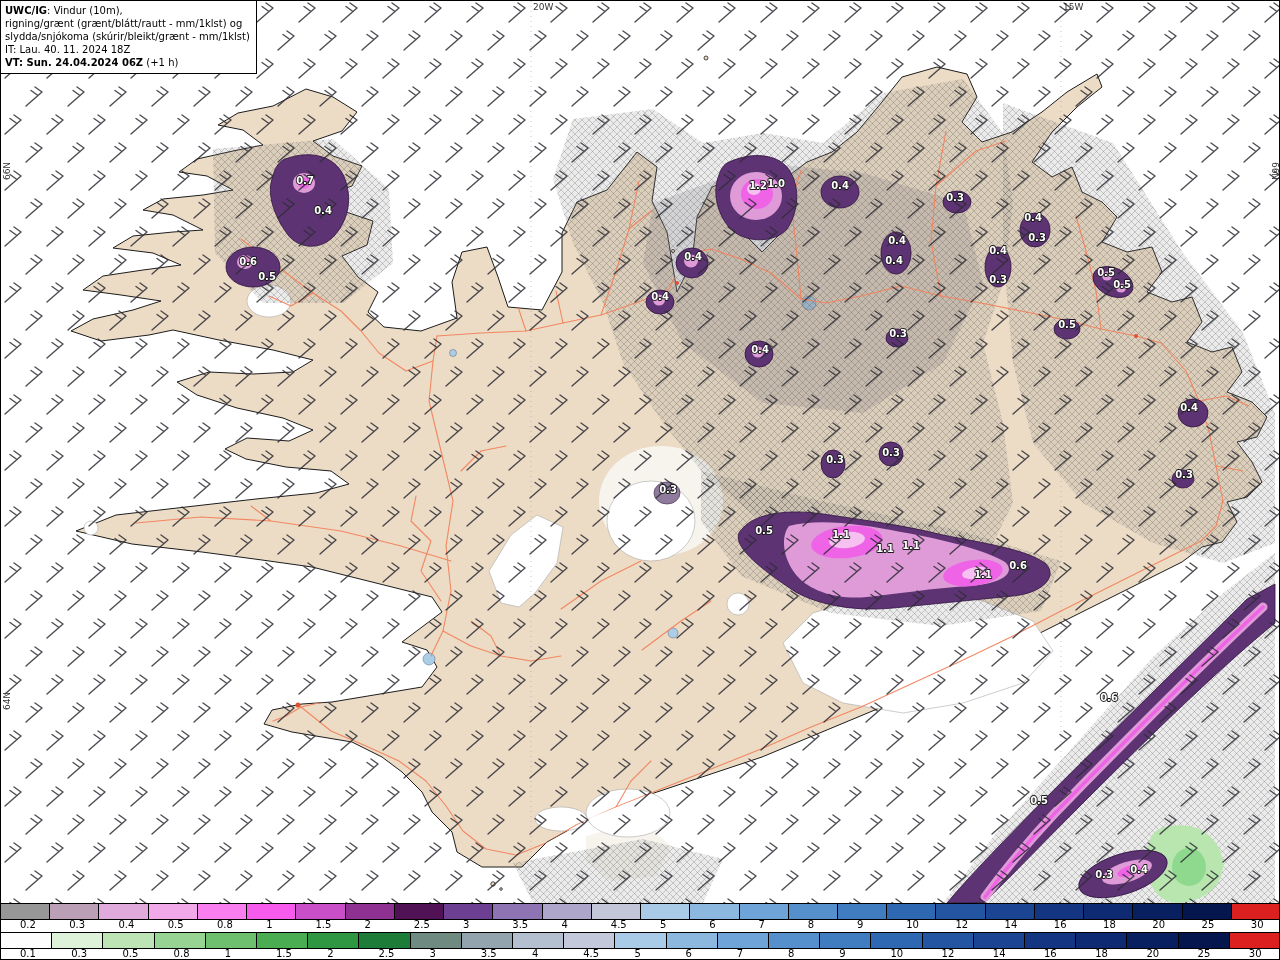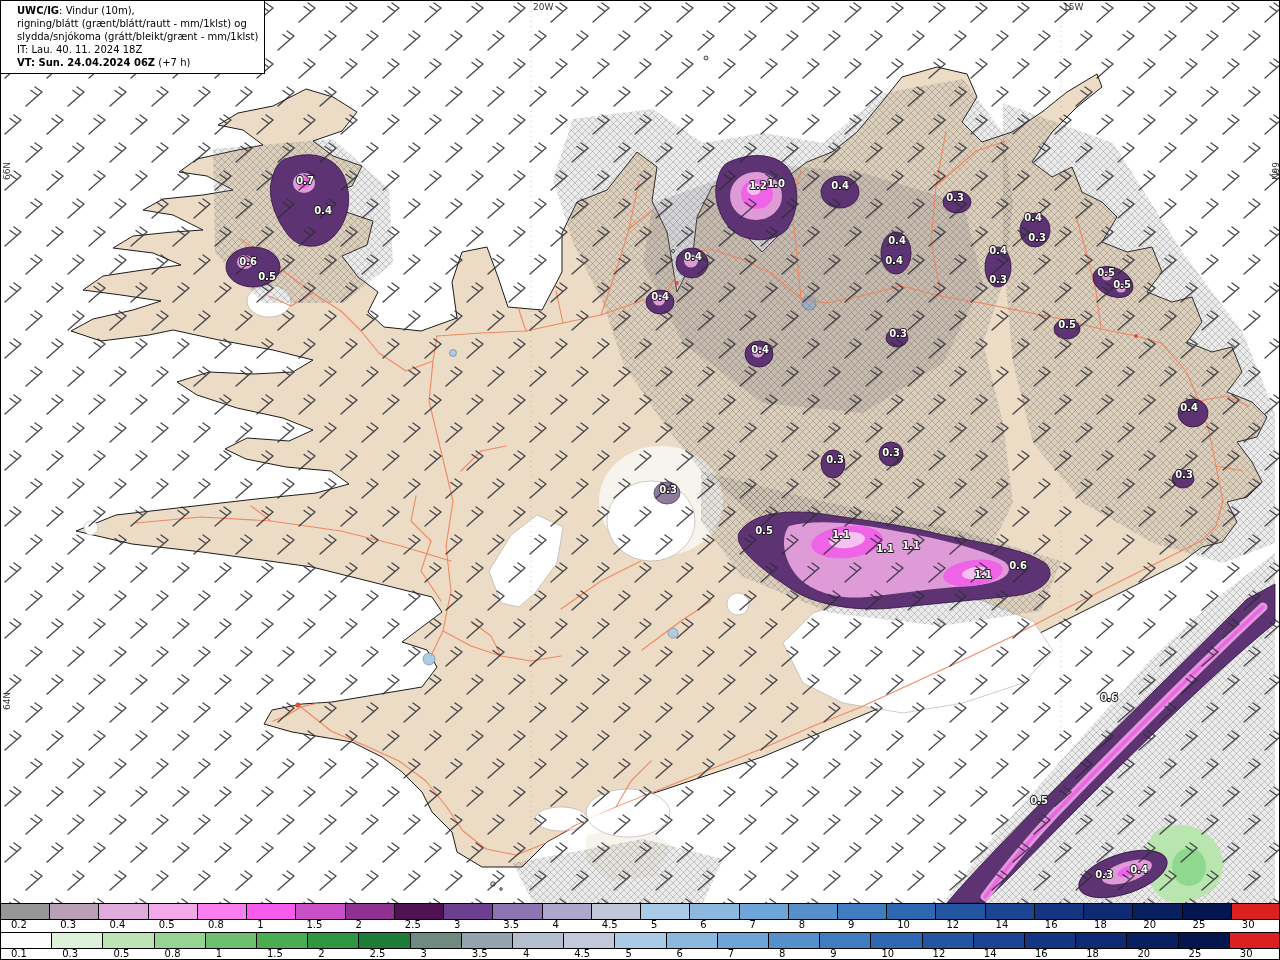--- a/index.html
+++ b/index.html
@@ -1,30 +1,30 @@
 <!DOCTYPE html>
 <html><head>
 <meta charset="utf-8">
 <style>
   html,body{margin:0;padding:0;background:#d8d8d8;}
   #page{position:relative;width:1280px;height:960px;background:#ffffff;overflow:hidden;
         font-family:"DejaVu Sans",sans-serif;border:1px solid #000;box-sizing:border-box;}
   #map-svg{position:absolute;left:0;top:0;}
   
   #legend-box{position:absolute;left:0;top:0;background:#fff;border:1px solid #000;
-     border-left:none;border-top:none;padding:3px 6px 4px 16px;font-size:10px;line-height:1.3;
+     border-left:none;border-top:none;padding:3px 6px 4px 4px;font-size:10px;line-height:1.3;
      color:#000;z-index:6;white-space:nowrap;}
   #legend-box b{font-weight:bold;}
   
   #colorbars{position:absolute;left:0;top:902px;width:1280px;height:58px;background:#fff;z-index:5;}
   .cb-row{position:relative;height:29px;}
   .cb-cells{display:flex;height:17px;border-top:1px solid #000;border-bottom:1px solid #000;box-sizing:border-box;}
   .cb-cell{flex:1;border-right:1px solid #000;box-sizing:border-box;}
   .cb-labels{position:relative;height:12px;font-size:10px;color:#000;}
-  .cb-label{position:absolute;top:-1px;padding-left:2px;white-space:nowrap;margin-left:8px;}
+  .cb-label{position:absolute;top:-1px;padding-left:19px;white-space:nowrap;}
   
   .coast{fill:#ecdcc6;stroke:#1c1c1c;stroke-width:1;stroke-linejoin:round;}
   .glacier{fill:#ffffff;stroke:#9a9a9a;stroke-width:0.5;}
   .snowfield{fill:#f7f4ee;stroke:none;}
   .lake{fill:#aacde8;stroke:#446;stroke-width:0.4;}
   .hatch{fill:url(#hatchpat);stroke:none;}
   .graytint{fill:rgba(125,120,128,0.22);stroke:none;}
   .road{fill:none;stroke:#f2825c;stroke-width:1.1;stroke-linecap:round;stroke-linejoin:round;opacity:0.95;}
   .town{fill:#e05030;stroke:none;}
   .islet{fill:#ecdcc6;stroke:#1c1c1c;stroke-width:0.8;}
@@ -238,24 +238,24 @@
         <text x="1017" y="568" class="plabel">0.6</text>
         <text x="1108" y="700" class="plabel">0.6</text>
         <text x="1038" y="803" class="plabel">0.5</text>
         <text x="1103" y="877" class="plabel">0.3</text>
         <text x="1138" y="872" class="plabel">0.4</text>
       </g>
   </svg>
 
   <div id="legend-box">
     <div><b>UWC/IG</b><span>: Vindur (10m),</span></div>
-    <div>rigning/blátt (grænt/blátt/rautt - mm/1klst) og</div>
-    <div>slydda/snjókoma (grátt/bleikt/grænt - mm/1klst)</div>
+    <div>rigning/grænt (grænt/blátt/rautt - mm/1klst) og</div>
+    <div>slydda/snjókoma (skúrir/bleikt/grænt - mm/1klst)</div>
     <div>IT: Lau. 40. 11. 2024 18Z</div>
-    <div><b>VT: Sun. 24.04.2024 06Z</b><span> (+7 h)</span></div>
+    <div><b>VT: Sun. 24.04.2024 06Z</b><span> (+1 h)</span></div>
   </div>
 
   <div id="colorbars">
       <div class="cb-row">
         <div class="cb-cells">
           <div class="cb-cell" style="background: rgb(151, 151, 151);"></div>
           <div class="cb-cell" style="background: rgb(187, 159, 183);"></div>
           <div class="cb-cell" style="background: rgb(224, 170, 220);"></div>
           <div class="cb-cell" style="background: rgb(242, 169, 234);"></div>
           <div class="cb-cell" style="background: rgb(249, 127, 241);"></div>

